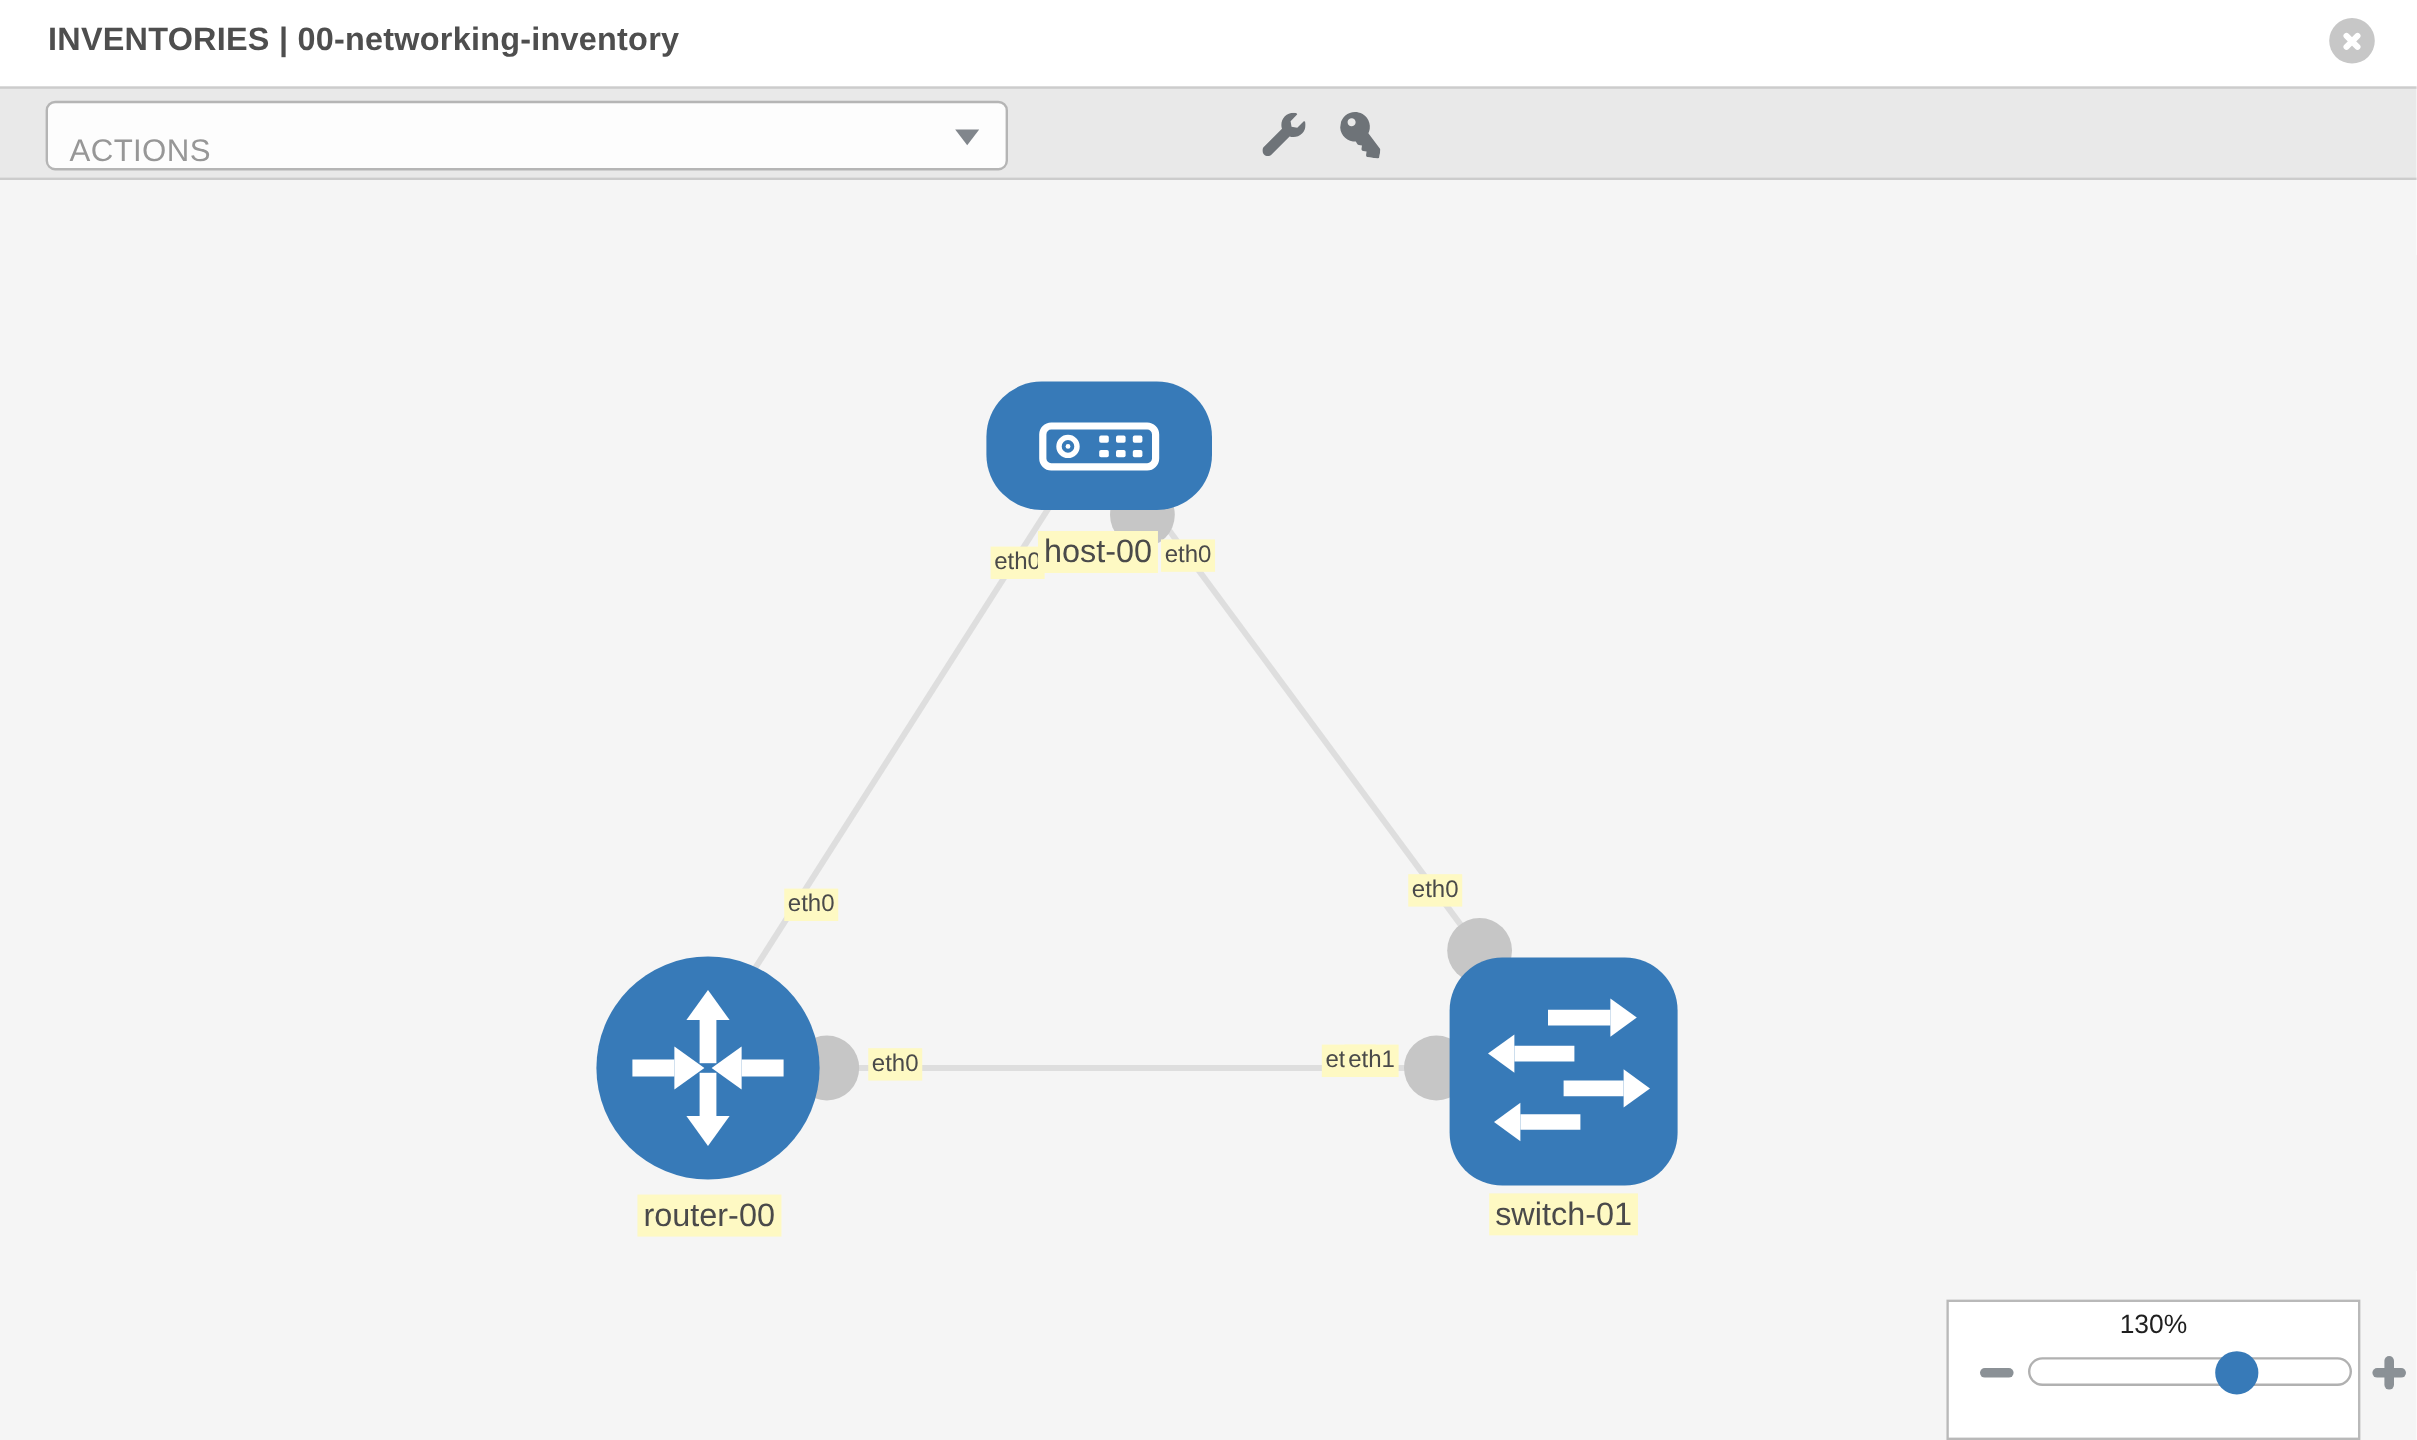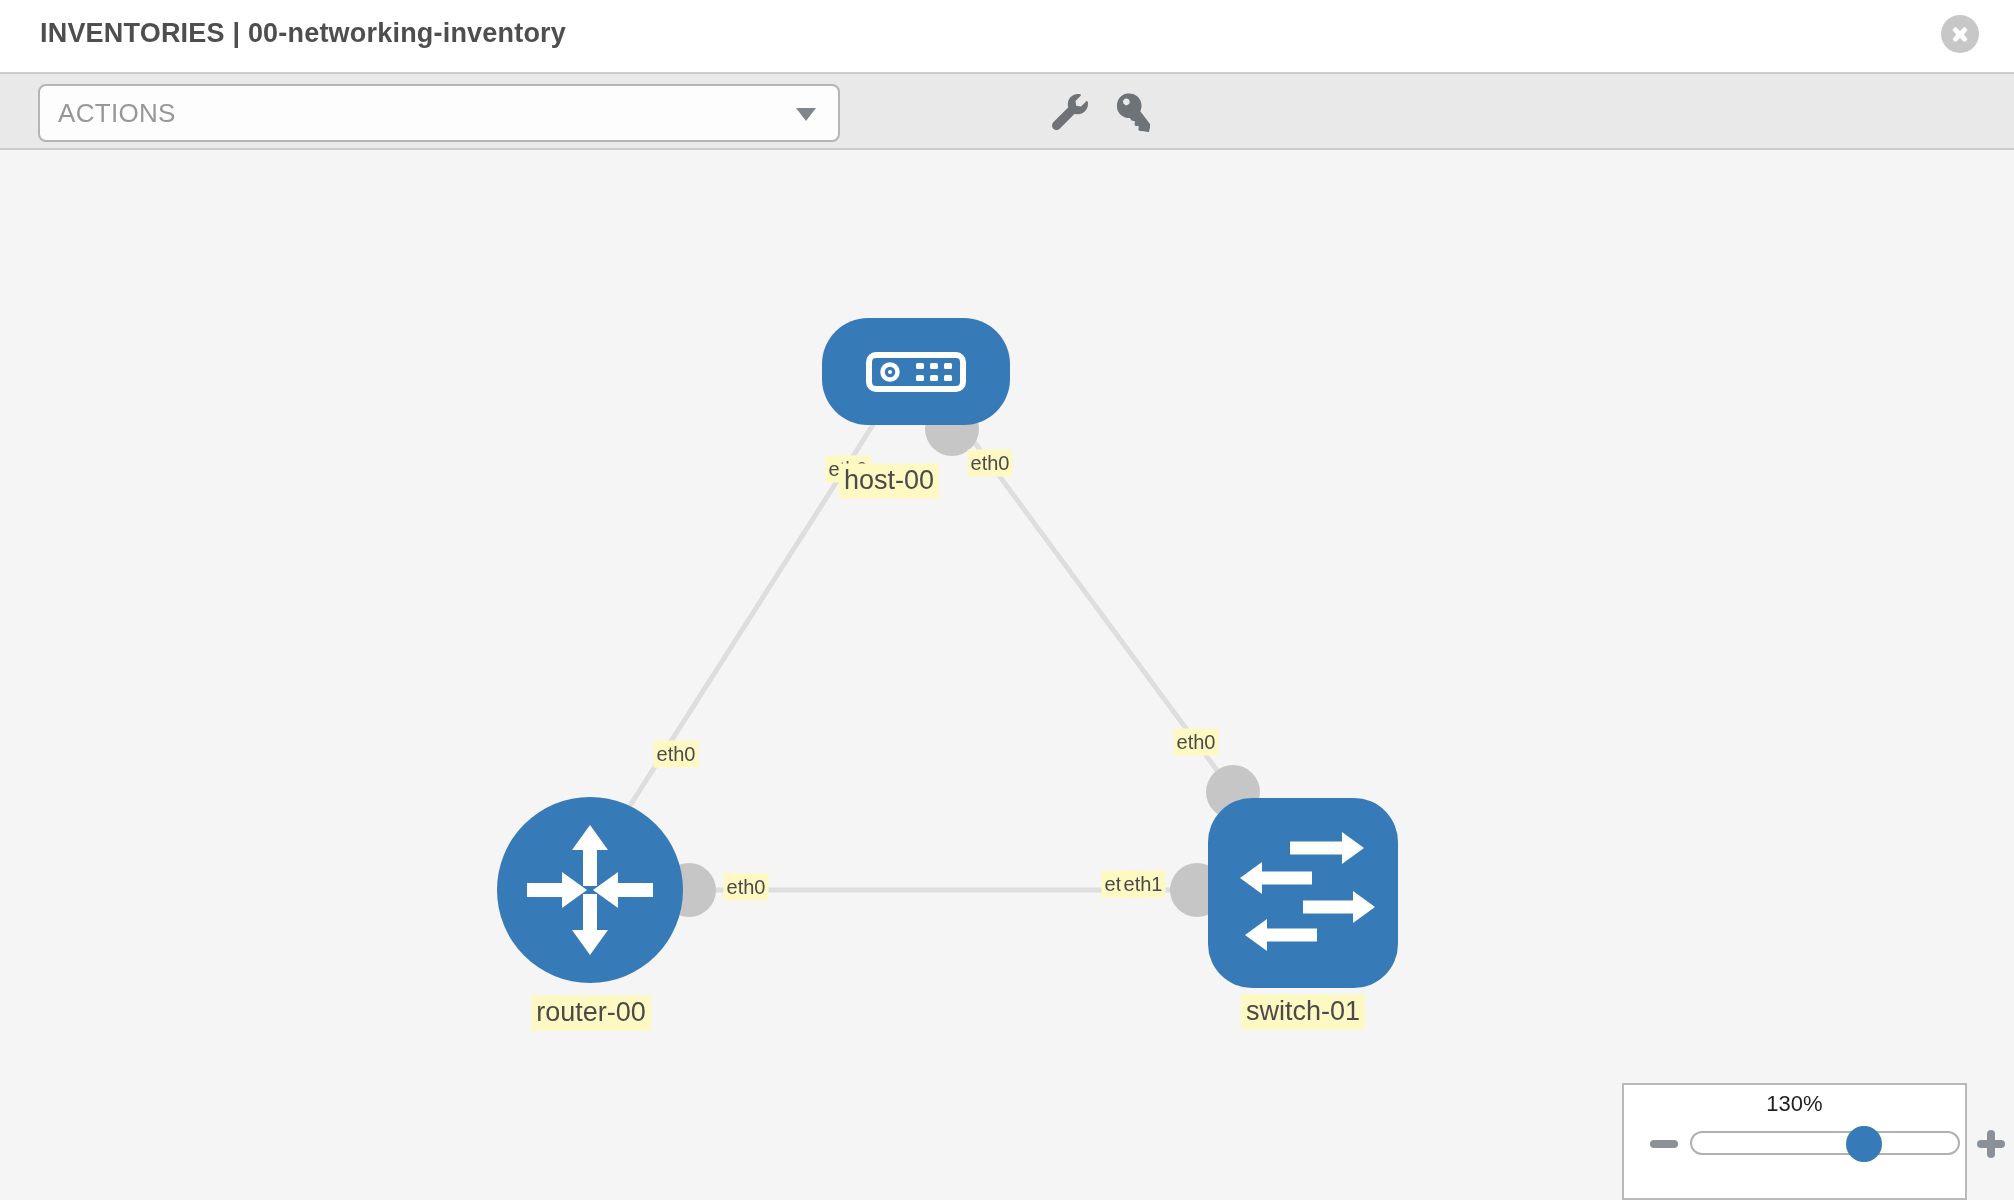--- a/index.html
+++ b/index.html
@@ -23,21 +23,21 @@
   
   .toolbar{
     position:absolute;left:0;top:72px;width:2014px;height:78px;background:#e9e9e9;
     border-top:2px solid #cccccc;border-bottom:2px solid #cccccc;box-sizing:border-box;
   }
   .select-box{
     position:absolute;top:10px;height:58px;background:#fdfdfd;border:2px solid #b5b5b5;
     border-radius:8px;box-sizing:border-box;cursor:pointer;
   }
   .select-box .sel-text{
-    position:absolute;left:18px;top:12px;font-size:26px;color:#979797;letter-spacing:.3px;
+    position:absolute;left:18px;top:24px;font-size:26px;color:#979797;letter-spacing:.3px;
   }
   .chevron{
     position:absolute;right:22px;top:22px;width:0;height:0;
     border-left:10px solid transparent;border-right:10px solid transparent;
     border-top:13px solid #81868c;
   }
   .tool-icon{position:absolute;top:20px;width:36px;height:36px;cursor:pointer;}
   .tool-icon svg{width:100%;height:100%;fill:#6e7378;}
   .key-flip svg{transform:scaleX(-1) rotate(-8deg);}
   
@@ -159,21 +159,21 @@
   </svg>
 
   <div class="lbl iface-lbl" style="left:848px;top:469px;">eth0</div>
   <div class="lbl iface-lbl" style="left:990px;top:463px;">eth0</div>
   <div class="lbl iface-lbl" style="left:676px;top:754px;">eth0</div>
   <div class="lbl iface-lbl" style="left:1196px;top:742px;">eth0</div>
   <div class="lbl iface-lbl" style="left:746px;top:887px;">eth0</div>
   <div class="lbl iface-lbl" style="left:1124px;top:884px;">eth1</div>
   <div class="lbl iface-lbl" style="left:1143px;top:884px;">eth1</div>
 
-  <div class="lbl node-lbl" style="left:889px;top:460px;margin-top:21px;">host-00</div>
+  <div class="lbl node-lbl" style="left:915px;top:460px;">host-00</div>
   <div class="lbl node-lbl" style="left:591px;top:1013px;">router-00</div>
   <div class="lbl node-lbl" style="left:1303px;top:1012px;">switch-01</div>
 
   <div class="zoom-panel">
     <div class="zoom-level">130%</div>
     <div class="zoom-minus"></div>
     <div class="zoom-track"></div>
     <div class="zoom-thumb"></div>
     <div class="zoom-plus">
       <div class="pbar1"></div>

